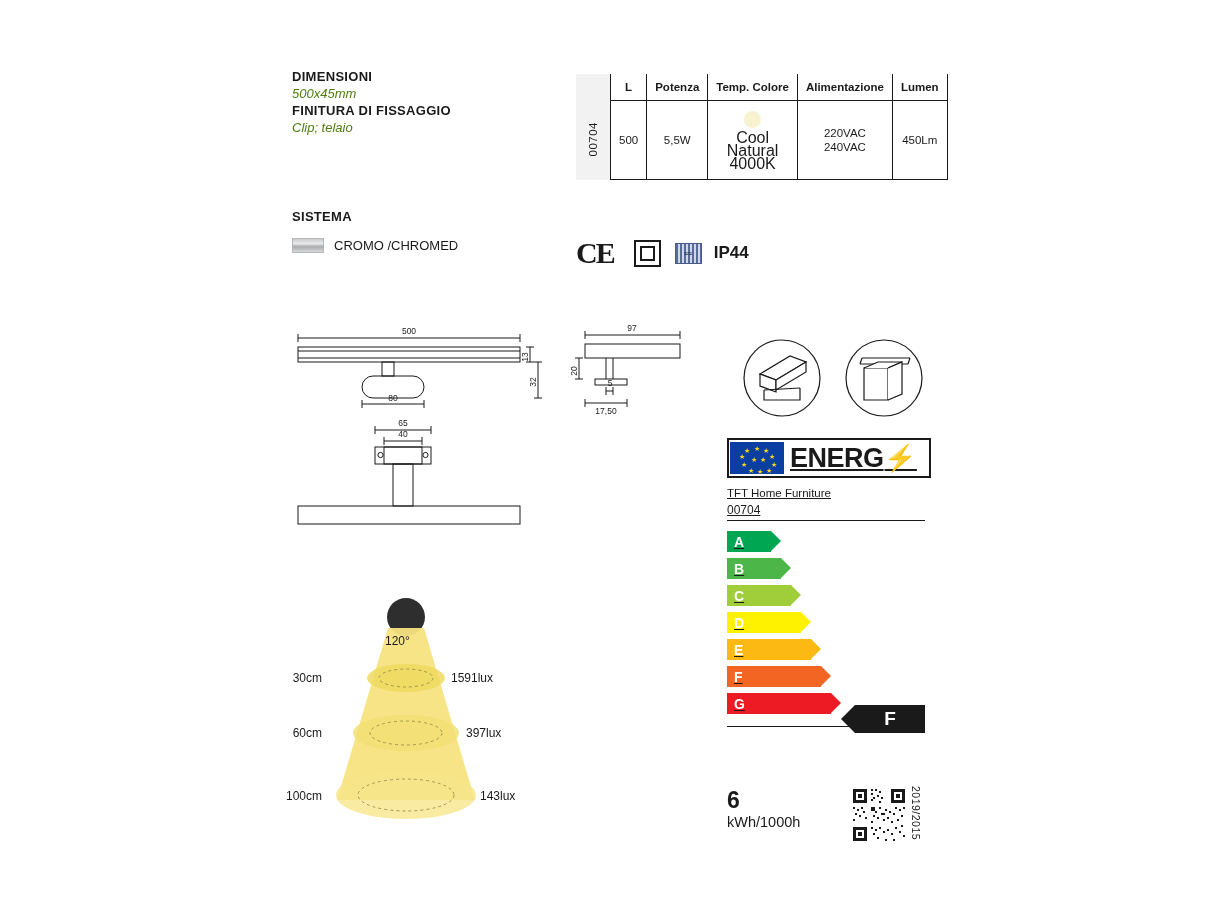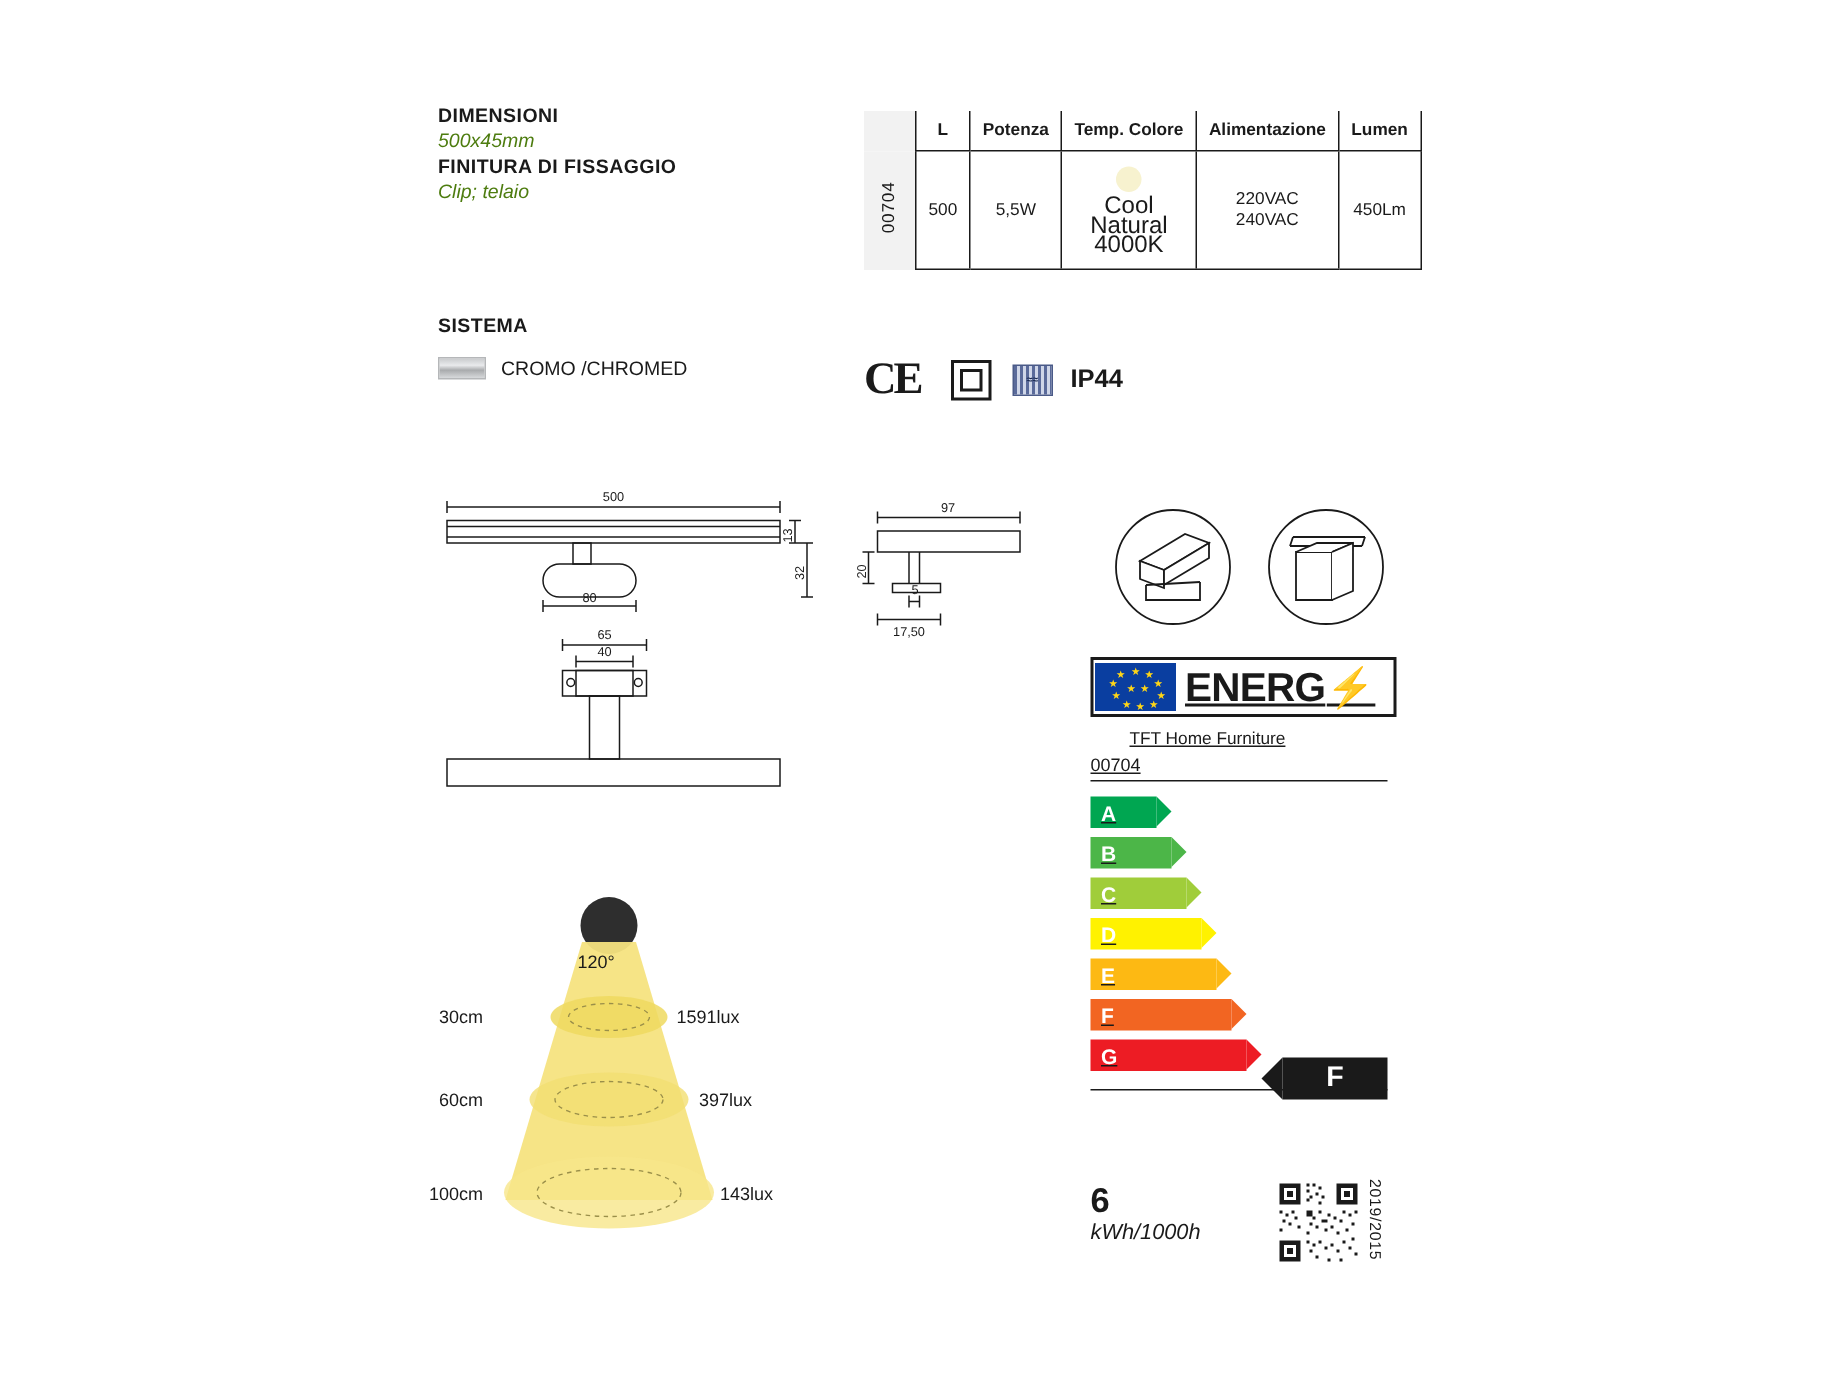--- a/index.html
+++ b/index.html
@@ -113,21 +113,21 @@
     margin-left: 14px;
     background: repeating-linear-gradient(90deg, #5a6a9a 0 2px, #cfd6e8 2px 4px);
     border: 1px solid #4a5a88;
     display: flex; align-items: center; justify-content: center;
     font-size: 7px; color: #1b2a52; font-weight: bold;
   }
   #ip-label { font-size: 17px; font-weight: bold; margin-left: 12px; }
 
   
   #draw-main { left: 285px; top: 320px; }
-  #draw-side { left: 565px; top: 327px; }
+  #draw-side { left: 565px; top: 317px; }
 
   .dim-txt { font-size: 8.5px; fill: #1a1a1a; font-family: "Liberation Sans", sans-serif; }
 
   
   #mount-icons { left: 738px; top: 338px; }
 
   
   #energy { left: 727px; top: 438px; width: 200px; text-decoration: underline; }
   #energy-top {
     position: relative;
@@ -156,21 +156,21 @@
     color: #1a1a1a;
     font-family: "Liberation Sans", sans-serif;
   }
   #bolt {
     color: #0a3ea0;
     font-size: 26px;
     line-height: 26px;
     margin-left: 1px;
     font-weight: bold;
   }
-  #brand-name { font-size: 11.5px; margin-top: 9px; color: #1a1a1a; margin-left: 26px; }
+  #brand-name { font-size: 11.5px; margin-top: 9px; color: #1a1a1a; }
   #model-code { font-size: 12px; margin-top: 4px; color: #1a1a1a; }
   #model-rule { border-bottom: 1.5px solid #1a1a1a; margin-top: 3px; width: 198px; }
 
   .class-row { position: relative; height: 27px; }
   .arrow {
     height: 21px;
     display: flex; align-items: center;
     color: #fff; font-weight: bold; font-size: 14px;
     padding-left: 7px;
     box-sizing: border-box;
@@ -198,21 +198,21 @@
     position: absolute;
     left: -14px; top: 0;
     border-top: 14px solid transparent;
     border-bottom: 14px solid transparent;
     border-right: 14px solid #1a1a1a;
   }
   #result-letter { color: #fff; font-weight: bold; font-size: 19px; }
 
   #kwh-block { position: absolute; left: 727px; top: 788px; }
   #kwh-num { font-size: 23px; font-weight: bold; line-height: 24px; }
-  #kwh-unit { font-size: 14.5px; margin-top: 2px; font-style: italic; }
+  #kwh-unit { font-size: 14.5px; margin-top: 2px; }
 
   #qr { position: absolute; left: 851px; top: 787px; width: 56px; height: 56px; }
   #reg-label {
     position: absolute; left: 910px; top: 786px;
     font-size: 10.5px;
     writing-mode: vertical-rl;
     letter-spacing: 0.5px;
   }
 
   

